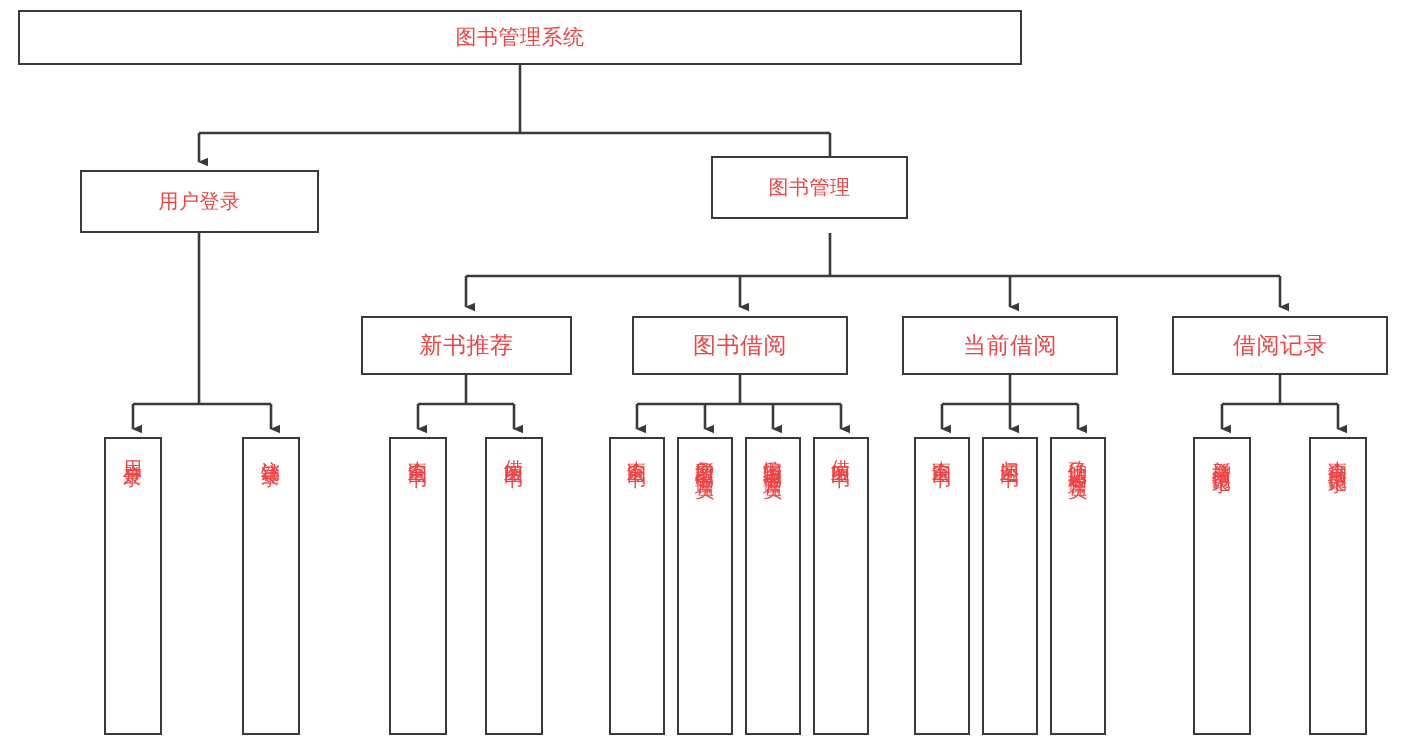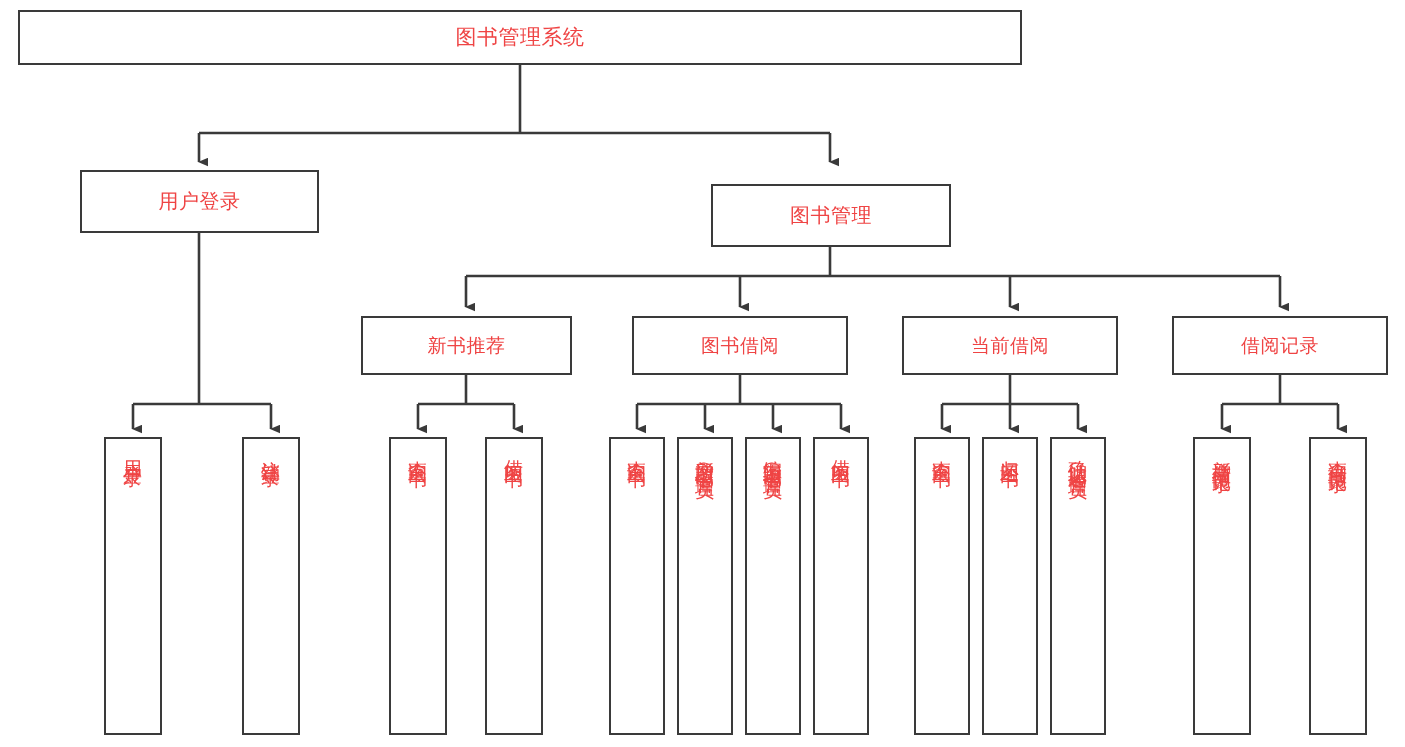--- a/index.html
+++ b/index.html
@@ -37,21 +37,21 @@
     color: #ef4444;
     z-index: 2;
   }
   .node.level-0 {
     font-size: 21px;
   }
   .node.level-1 {
     font-size: 20px;
   }
   .node.level-2 {
-    font-size: 19px;
+    font-size: 23px;
   }
   .node.leaf {
     font-size: 19px;
     border-width: 2.5px;
     padding-top: 6px;
     padding-bottom: 6px;
     align-items: flex-start;
   }
   .node .label {
     line-height: 1.35;
@@ -132,21 +132,21 @@
     </g>
   </svg>
 
   <div class="node level-0" style="left:18px; top:10px; width:1004px; height:55px;">
     <span class="label">图书管理系统</span>
   </div>
 
   <div class="node level-1" style="left:80px; top:170px; width:239px; height:63px;">
     <span class="label">用户登录</span>
   </div>
-  <div class="node level-1" style="left:711px; top:184px; width:240px; height:63px;">
+  <div class="node level-1" style="left:711px; top:156px; width:197px; height:63px;">
     <span class="label">图书管理</span>
   </div>
 
   <div class="node level-2" style="left:361px; top:316px; width:211px; height:59px;">
     <span class="label">新书推荐</span>
   </div>
   <div class="node level-2" style="left:632px; top:316px; width:216px; height:59px;">
     <span class="label">图书借阅</span>
   </div>
   <div class="node level-2" style="left:902px; top:316px; width:216px; height:59px;">

